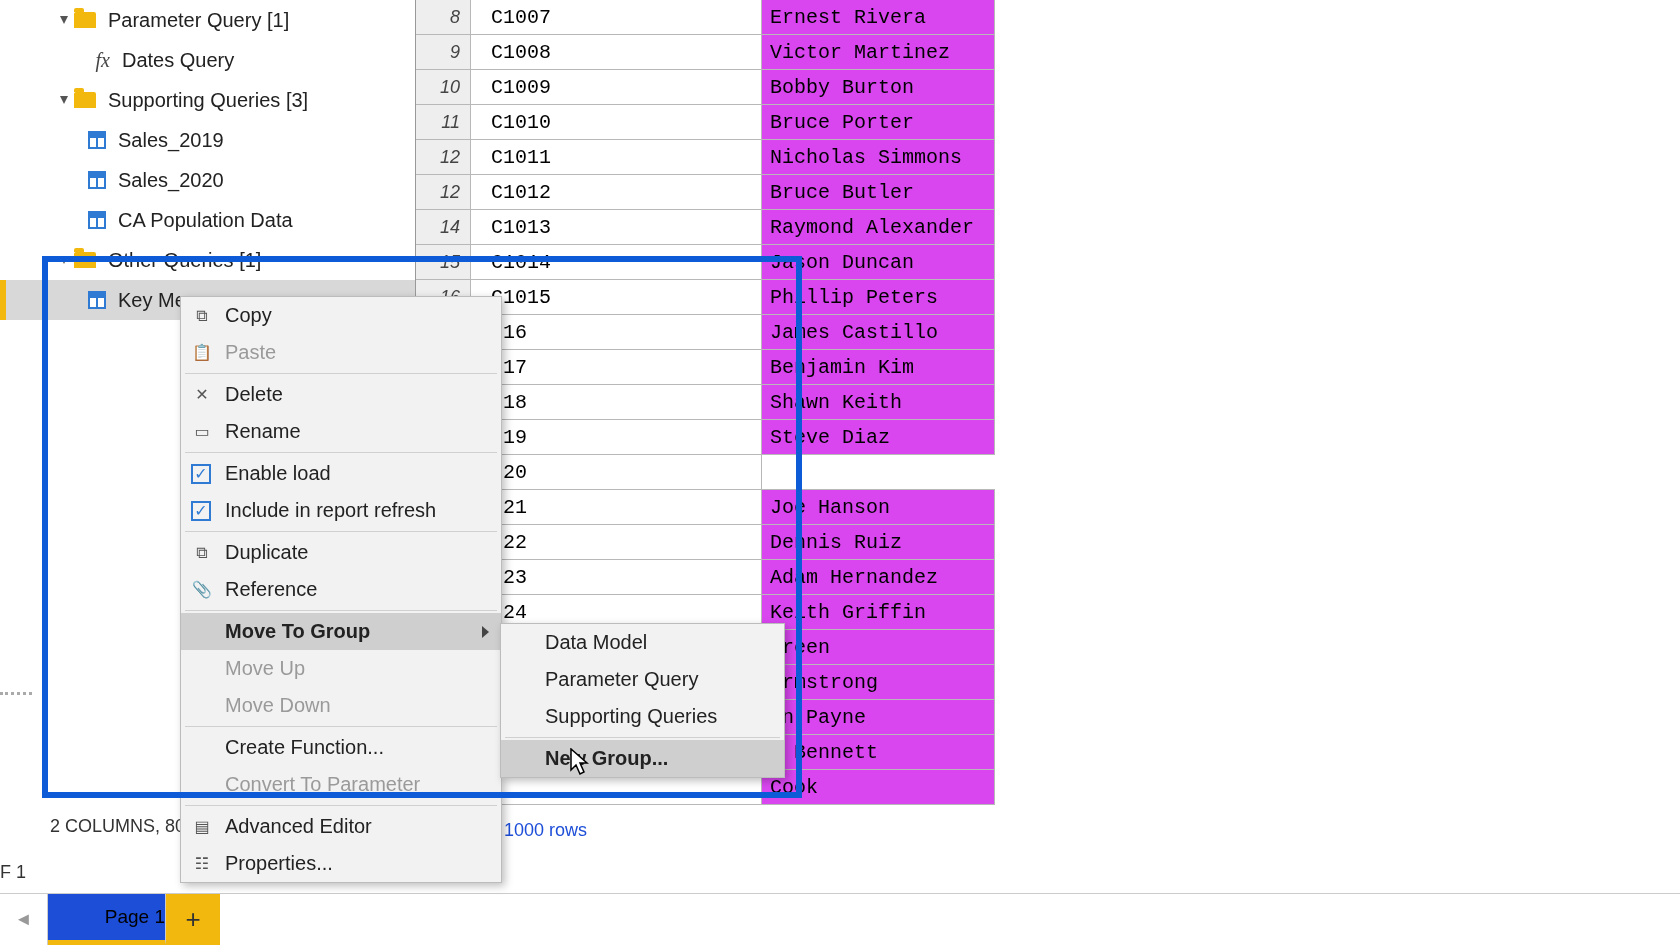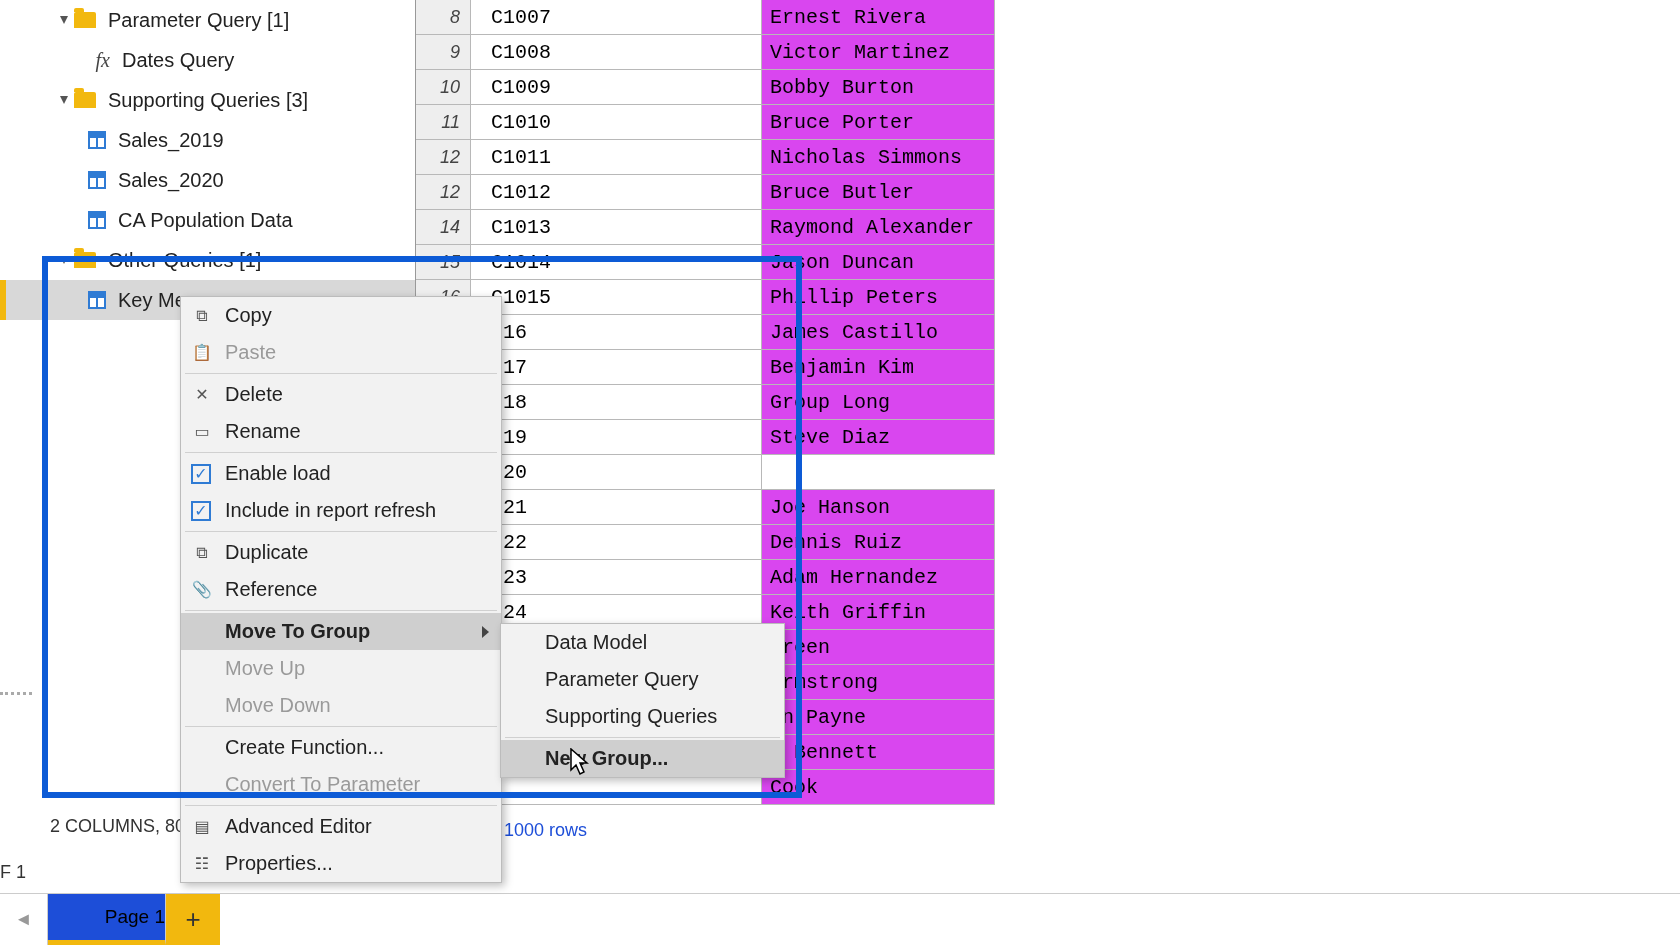--- a/index.html
+++ b/index.html
@@ -383,21 +383,21 @@
       <div class="cell-b">James Castillo</div>
     </div>
     <div class="grid-row">
       <div class="rownum"></div>
       <div class="cell-a">017</div>
       <div class="cell-b">Benjamin Kim</div>
     </div>
     <div class="grid-row">
       <div class="rownum"></div>
       <div class="cell-a">018</div>
-      <div class="cell-b">Group Long</div>
+      <div class="cell-b">Shawn Keith</div>
     </div>
     <div class="grid-row">
       <div class="rownum"></div>
       <div class="cell-a">019</div>
       <div class="cell-b">Steve Diaz</div>
     </div>
     <div class="grid-row">
       <div class="rownum"></div>
       <div class="cell-a">020</div>
     </div>

